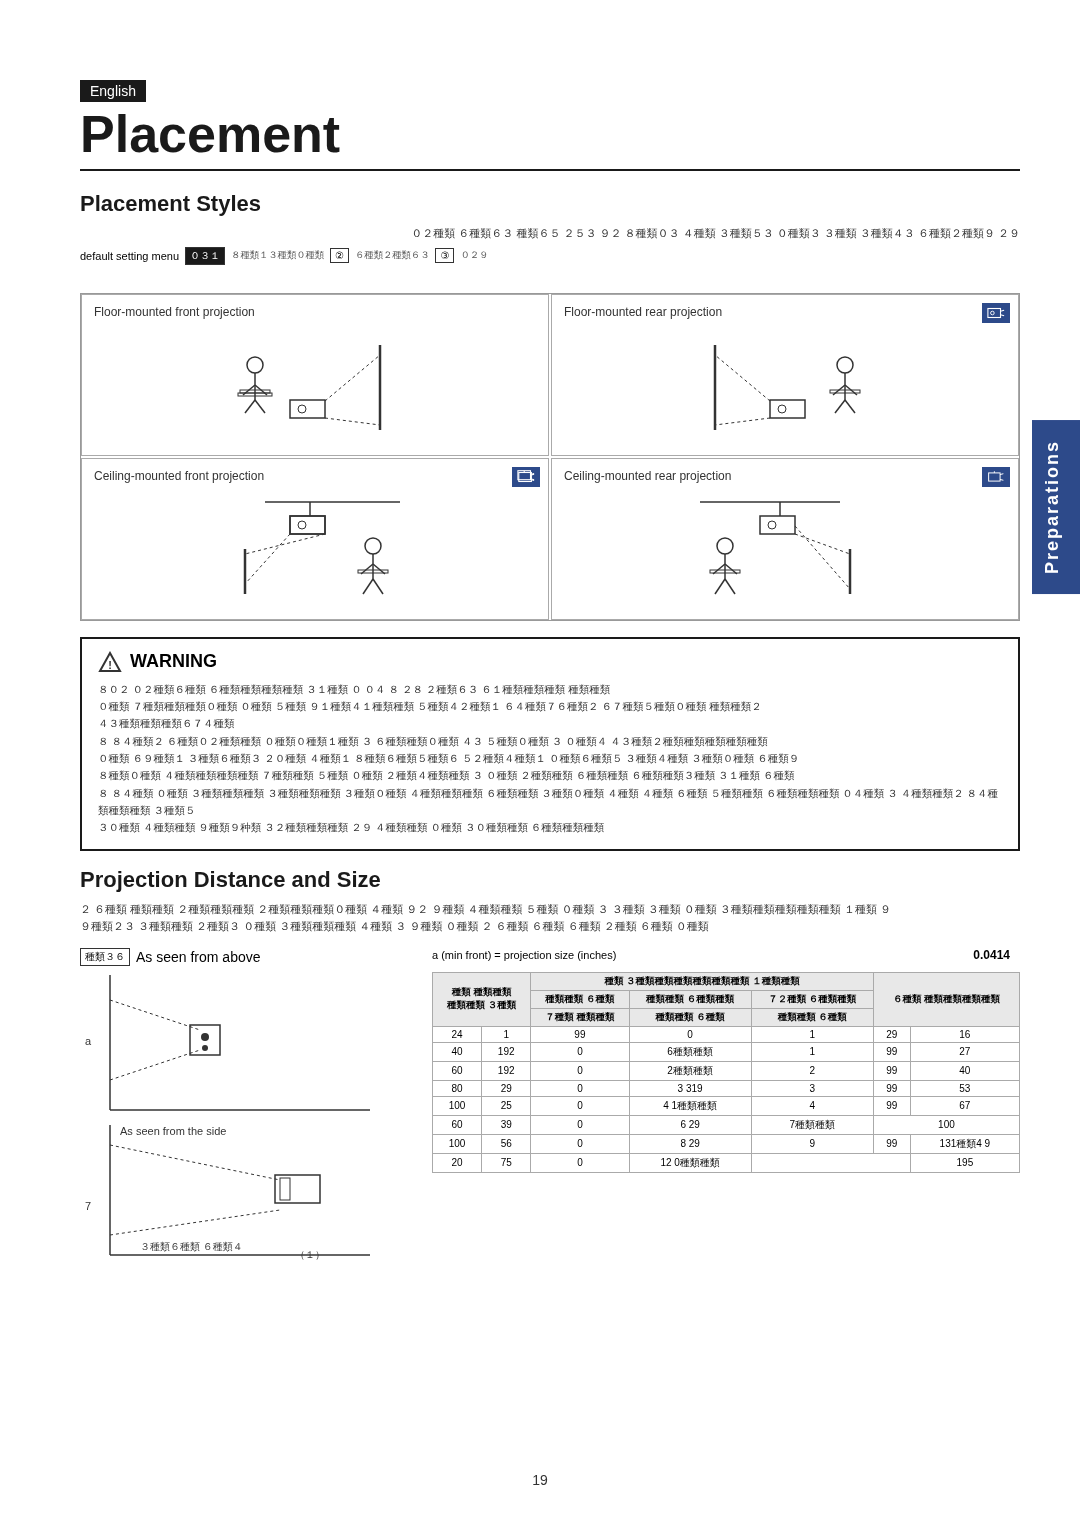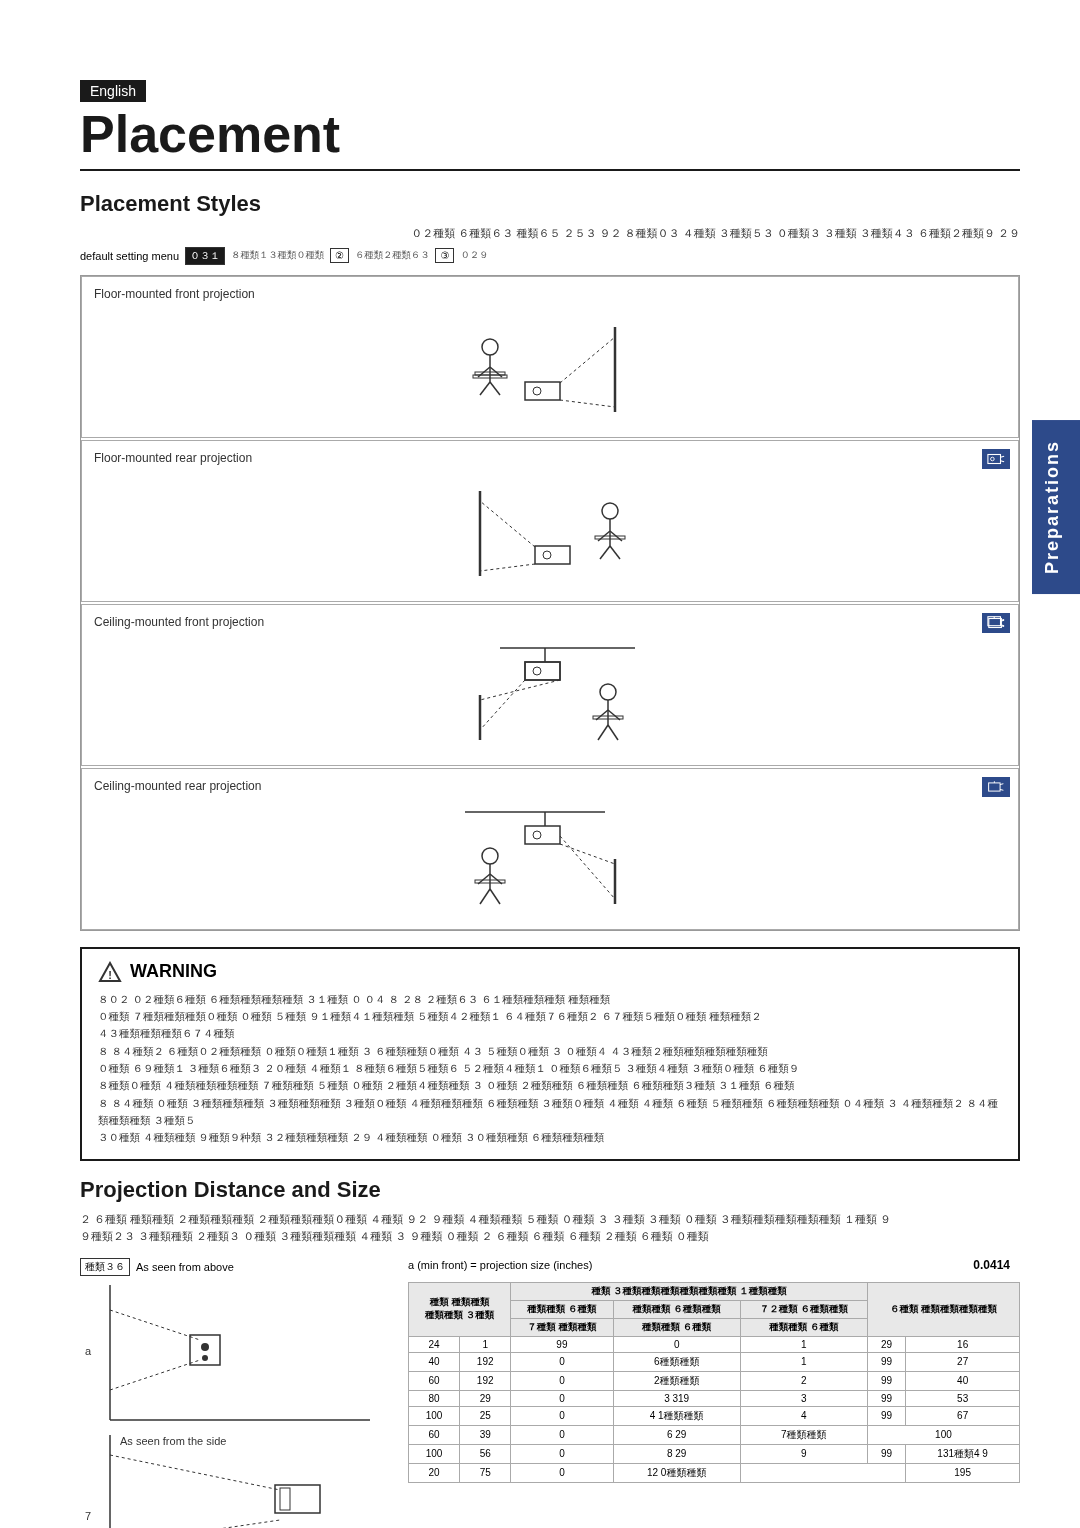--- a/index.html
+++ b/index.html
@@ -83,21 +83,21 @@
       gap: 8px;
       margin-bottom: 4px;
       font-size: 11px;
     }
 
     .default-setting-line {
       display: flex;
       align-items: center;
       gap: 6px;
       font-size: 11px;
-      margin-bottom: 10px;
+      margin-bottom: 28px;
     }
 
     .inline-box {
       display: inline-block;
       border: 1px solid #333;
       padding: 1px 4px;
       font-size: 10px;
       background: #1a1a1a;
       color: #fff;
     }
@@ -105,21 +105,21 @@
     .inline-box-outline {
       display: inline-block;
       border: 1px solid #333;
       padding: 1px 4px;
       font-size: 10px;
     }
 
     
     .projection-grid {
       display: grid;
-      grid-template-columns: 1fr;
+      grid-template-columns: 1fr 1fr;
       gap: 2px;
       border: 1px solid #999;
       margin-bottom: 16px;
     }
 
     .projection-cell {
       border: 1px solid #aaa;
       padding: 10px 12px;
       min-height: 160px;
       position: relative;
@@ -194,21 +194,21 @@
 
     .distance-intro {
       font-size: 11px;
       color: #333;
       line-height: 1.6;
       margin-bottom: 12px;
     }
 
     .diagram-formula-row {
       display: flex;
-      gap: 8px;
+      gap: 32px;
       align-items: flex-start;
     }
 
     .diagram-area {
       flex: 0 0 320px;
     }
 
     .formula-table-area {
       flex: 1;
     }
@@ -495,21 +495,21 @@
     <div class="distance-intro">
       ２ ６種類 種類種類 ２種類種類種類 ２種類種類種類０種類 ４種類 ９２ ９種類 ４種類種類 ５種類 ０種類 ３ ３種類 ３種類 ０種類 ３種類種類種類種類種類 １種類 ９<br>
       ９種類２３ ３種類種類 ２種類３ ０種類 ３種類種類種類 ４種類 ３ ９種類 ０種類 ２ ６種類 ６種類 ６種類 ２種類 ６種類 ０種類
     </div>
 
     <div class="diagram-formula-row">
 
       <div class="diagram-area">
         <div class="above-label">
           <span class="above-label-box">種類３６</span>
-          <span style="font-size:11px;">As seen from above</span>
+          <span style="font-size:14px;">As seen from above</span>
         </div>
 
         <svg width="300" height="290" viewBox="0 0 300 290">
 
           <line x1="30" y1="5" x2="30" y2="140" stroke="#333" stroke-width="1.5"></line>
 
           <text x="5" y="75" font-size="11" fill="#333">a</text>
 
           <line x1="30" y1="30" x2="120" y2="60" stroke="#333" stroke-width="1" stroke-dasharray="3,3"></line>
           <line x1="30" y1="110" x2="120" y2="80" stroke="#333" stroke-width="1" stroke-dasharray="3,3"></line>

